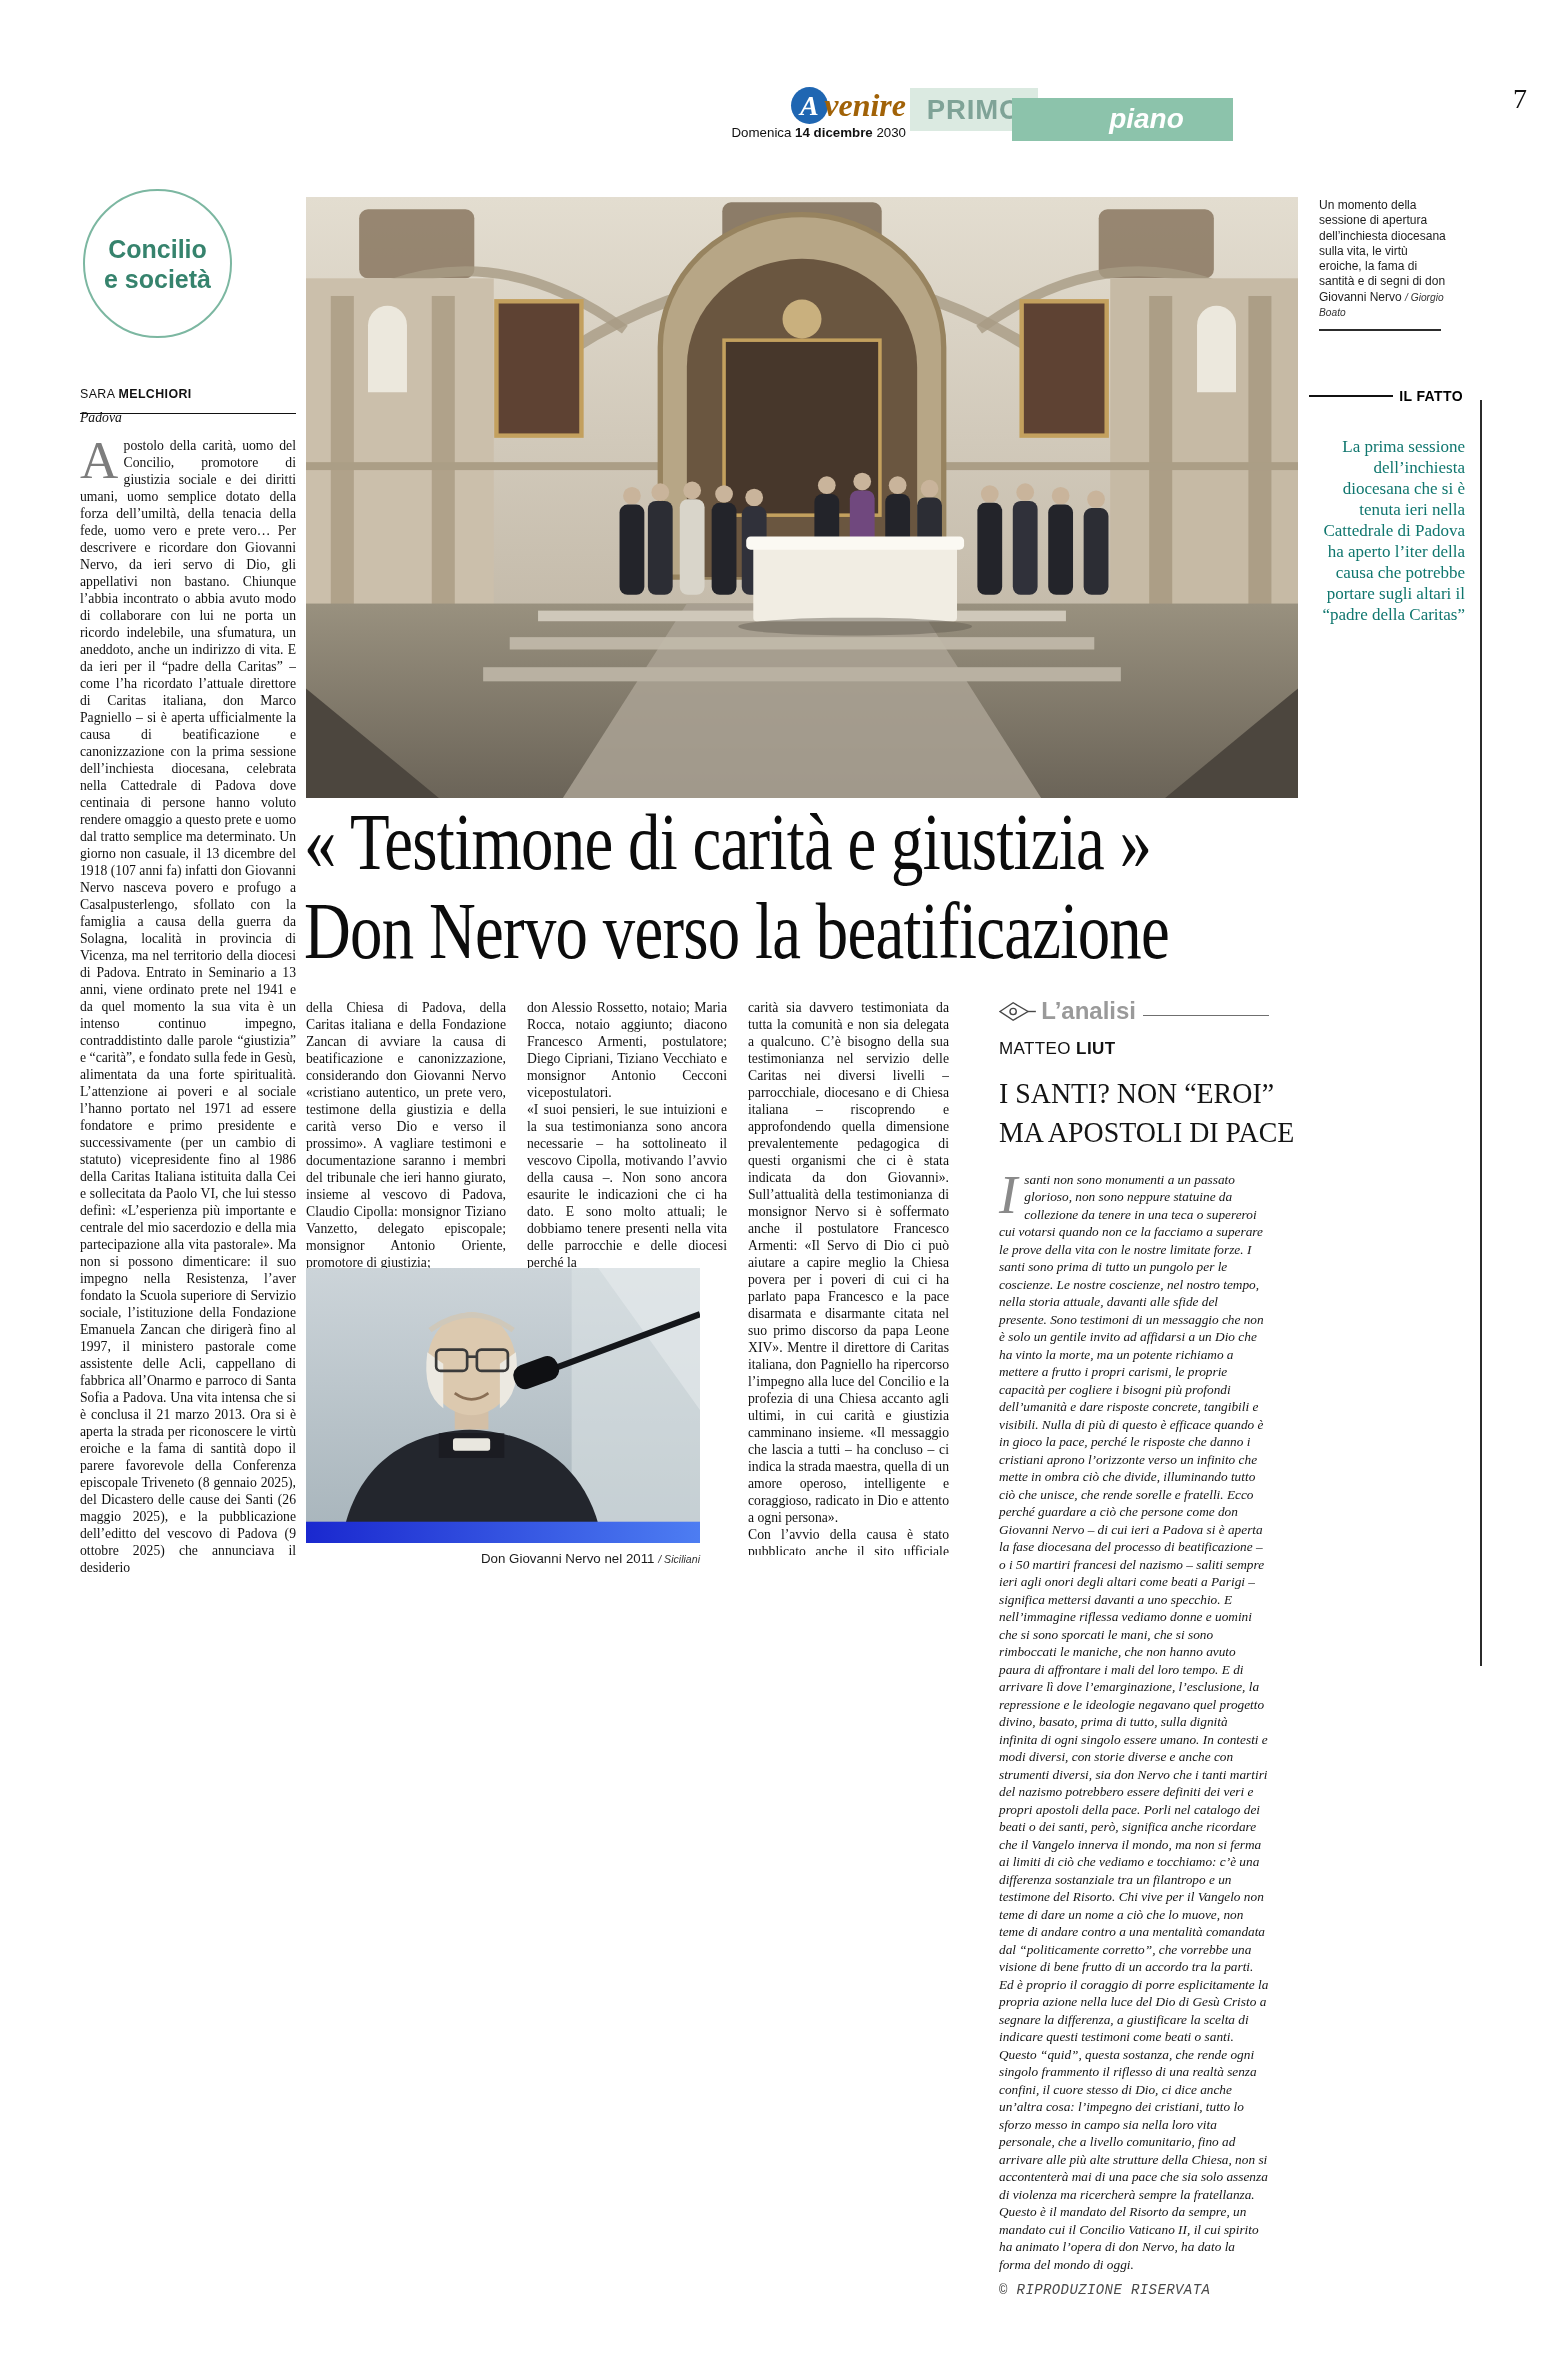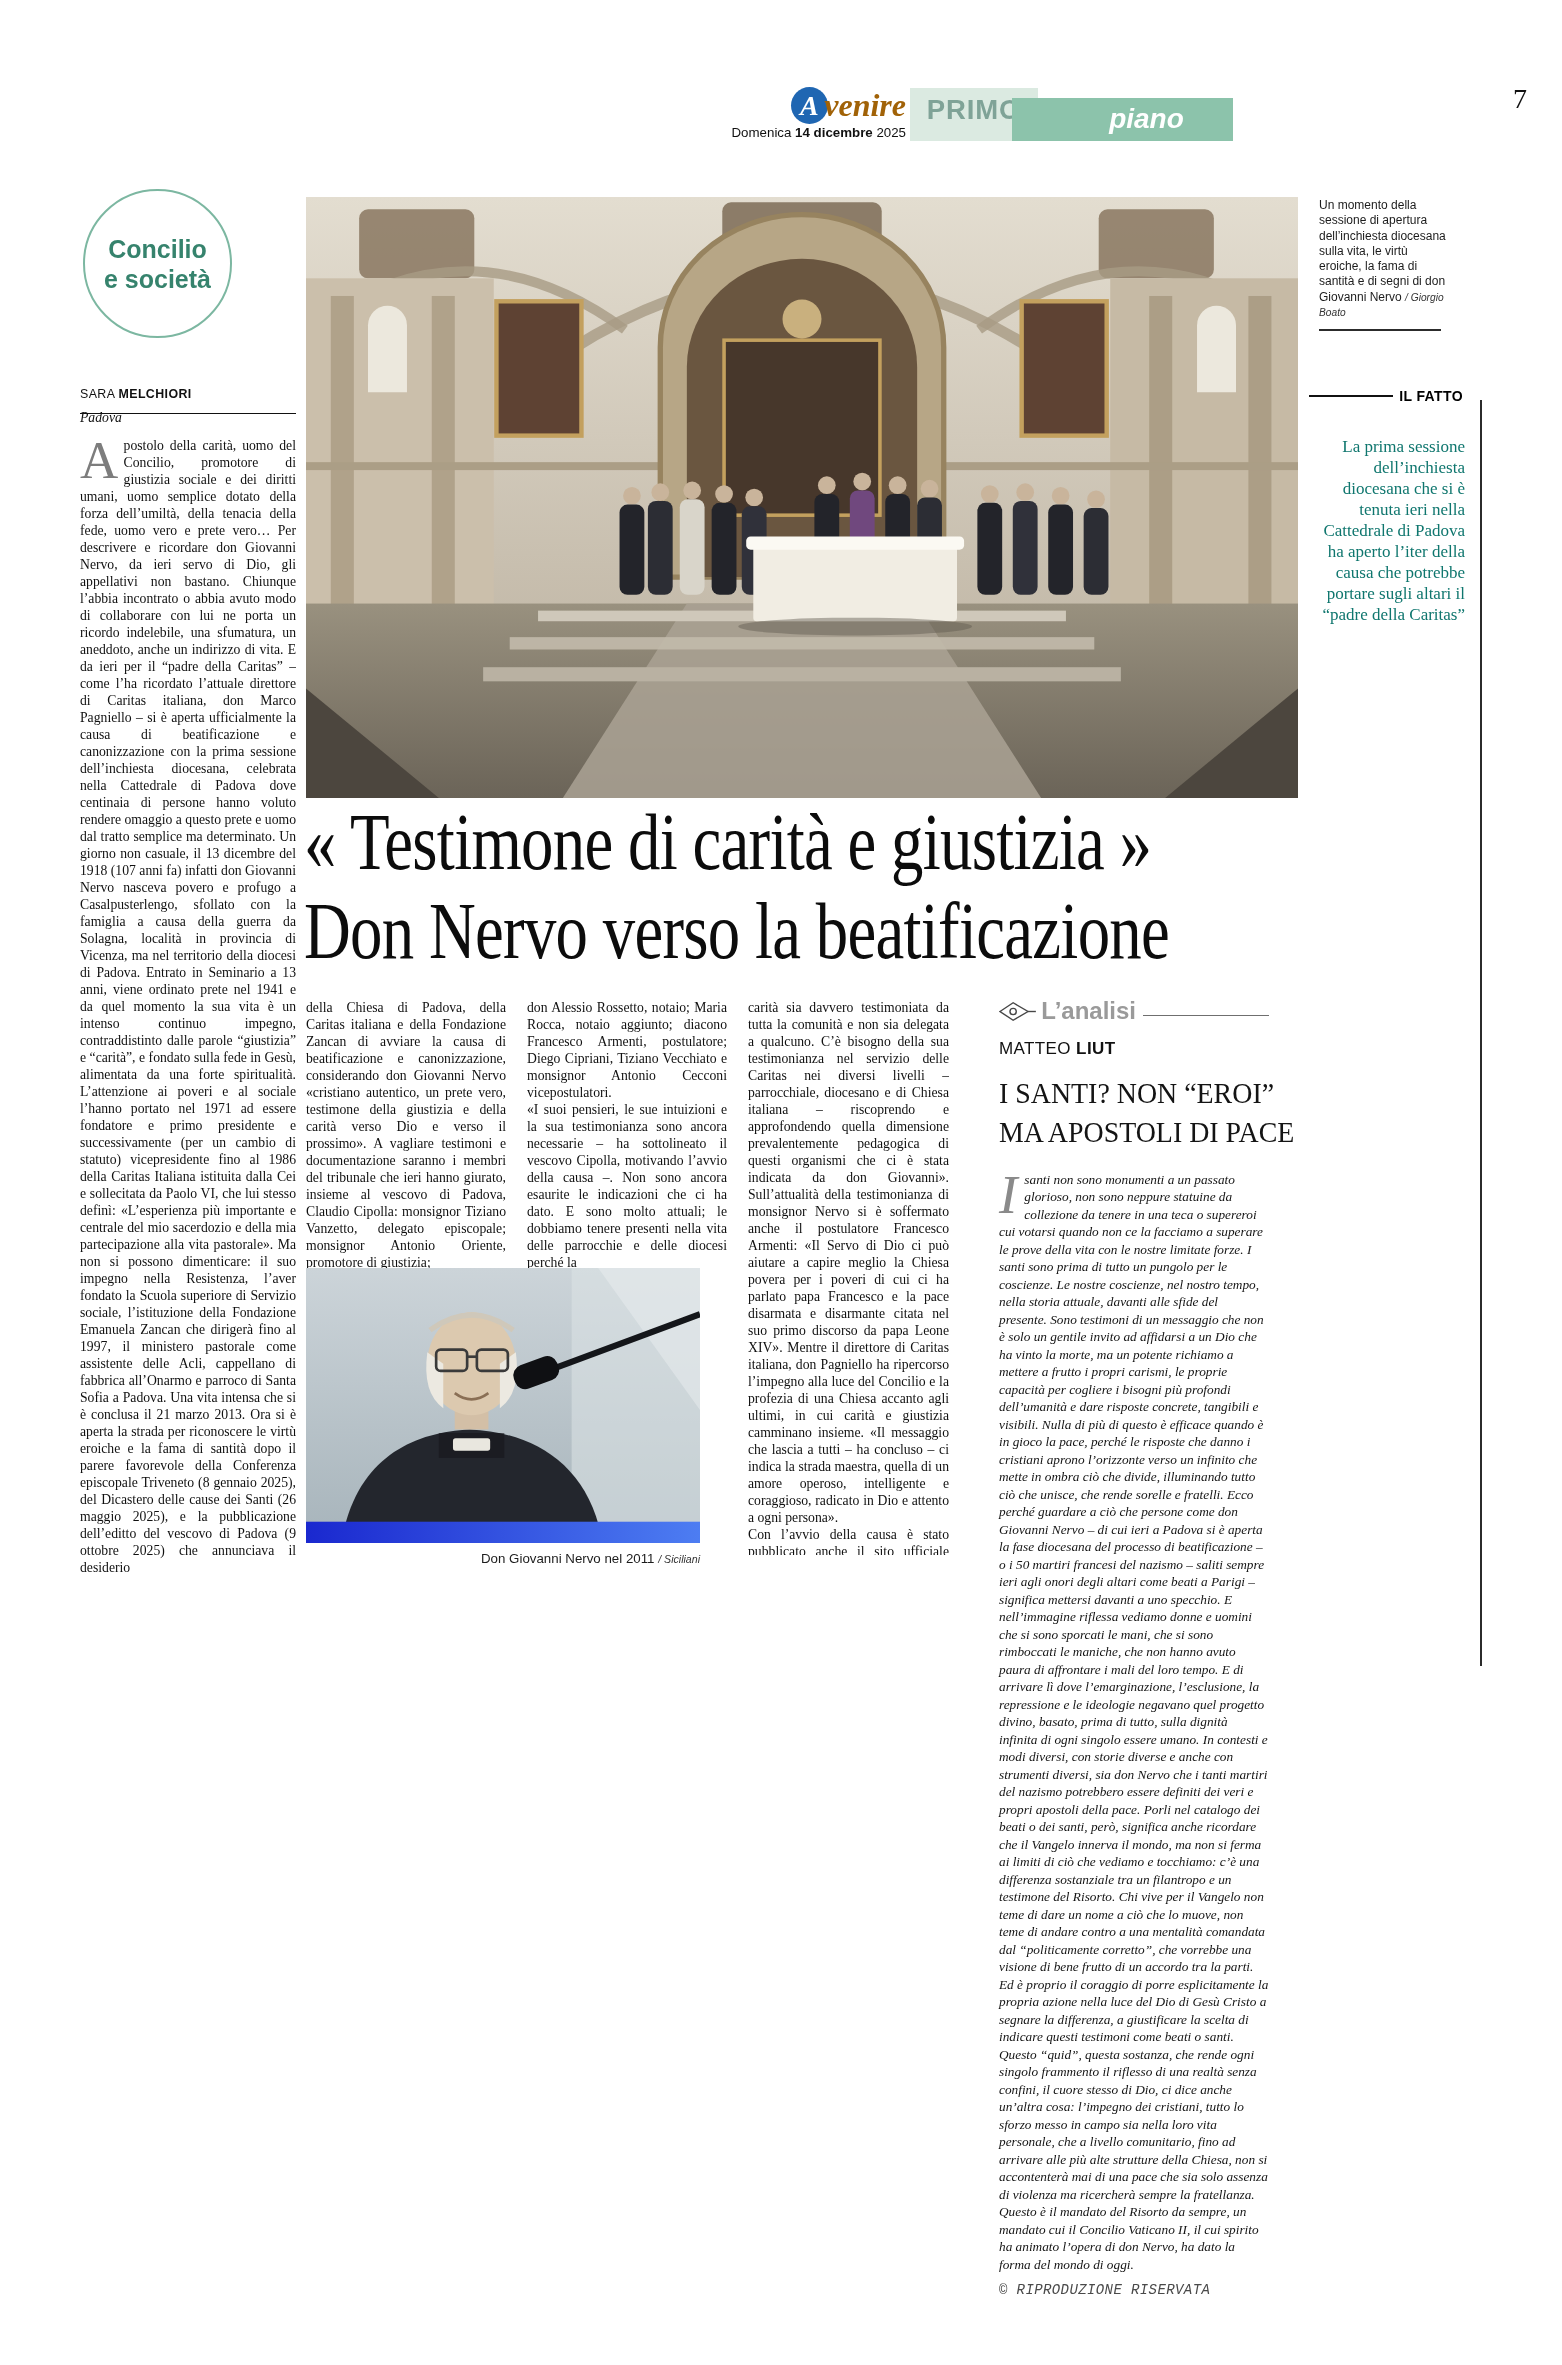--- a/index.html
+++ b/index.html
@@ -7,21 +7,21 @@
         font-family:"Liberation Serif",serif;color:#111;}
   
   .masthead-right{position:absolute;top:87px;left:709px;width:197px;text-align:right;}
   .logo-line{white-space:nowrap;}
   .logo-a{display:inline-block;width:37px;height:37px;border-radius:50%;background:#1f66b2;color:#fff;
           font-family:"Liberation Serif",serif;font-style:italic;font-weight:bold;font-size:28px;
           line-height:37px;text-align:center;vertical-align:middle;}
   .logo-rest{font-family:"Liberation Serif",serif;font-style:italic;font-weight:bold;font-size:32px;
              color:#a16207;margin-left:-3.5px;vertical-align:middle;}
   .date-line{font-family:"Liberation Sans",sans-serif;font-size:13.3px;color:#111;margin-top:0.9px;}
-  .box-primo{position:absolute;left:910px;top:88px;width:128px;height:53px;background:#dbeae1;
+  .box-primo{position:absolute;left:910px;top:88px;width:128px;height:43px;background:#dbeae1;
              color:#7fa397;font-family:"Liberation Sans",sans-serif;font-weight:bold;font-size:27.5px;
              line-height:43px;text-align:center;letter-spacing:0.9px;z-index:1;}
   .box-piano{position:absolute;left:1012px;top:98px;width:173px;height:43px;background:#8cc3ab;
              color:#ffffff;font-family:"Liberation Sans",sans-serif;font-weight:bold;font-style:italic;
              font-size:28px;line-height:41px;text-align:center;z-index:2;padding-left:48px;}
   .page-num{position:absolute;left:1513px;top:83px;width:41px;font-size:28px;color:#111;text-align:left;}
   
   .badge{position:absolute;left:83px;top:189px;width:149px;height:149px;border:2.7px solid #7cb7a1;
          border-radius:50%;display:flex;flex-direction:column;justify-content:center;align-items:center;
          font-family:"Liberation Sans",sans-serif;font-weight:bold;font-size:25px;line-height:30px;
@@ -86,21 +86,21 @@
 
 <div class="page">
 
   <div class="masthead-right">
     <div class="logo-line">
       <span class="logo-a">A</span><span class="logo-rest">venire</span>
     </div>
     <div class="date-line">
       <span>Domenica</span>
       <b>14 dicembre</b>
-      <span>2025</span>
+      <span>2030</span>
     </div>
   </div>
   <div class="box-primo">PRIMO</div>
   <div class="box-piano">piano</div>
   <div class="page-num">7</div>
 
   <div class="badge">
     <span>Concilio</span>
     <span>e società</span>
   </div>

